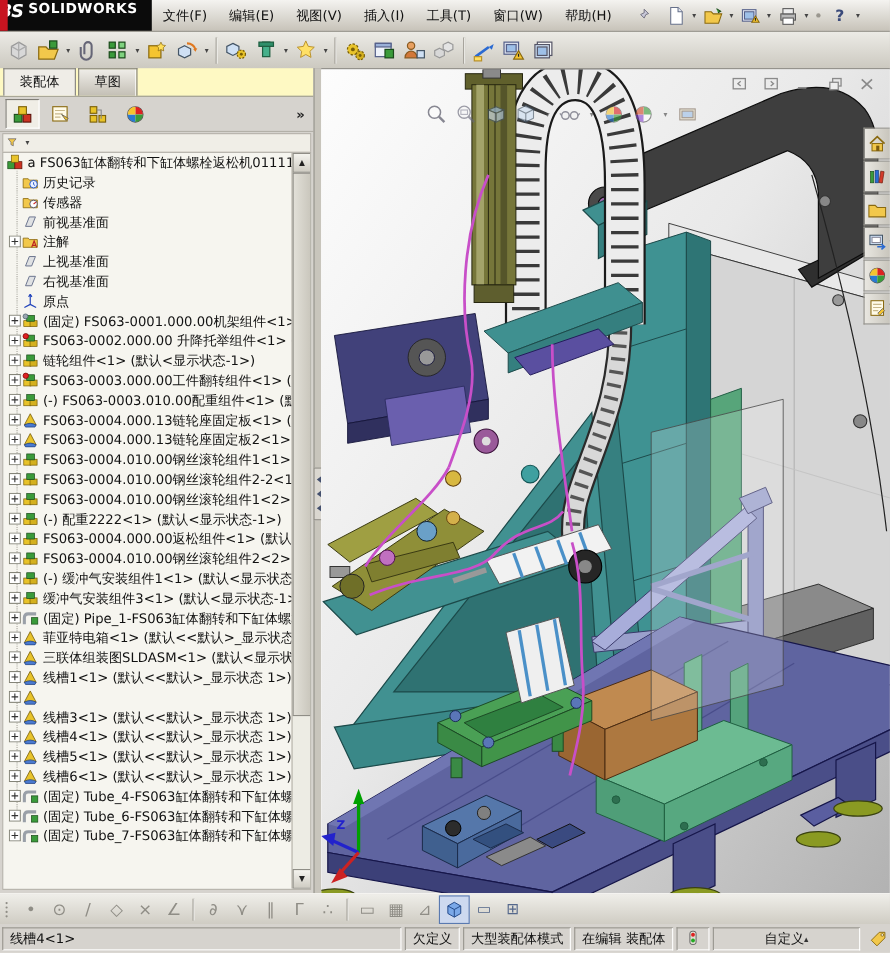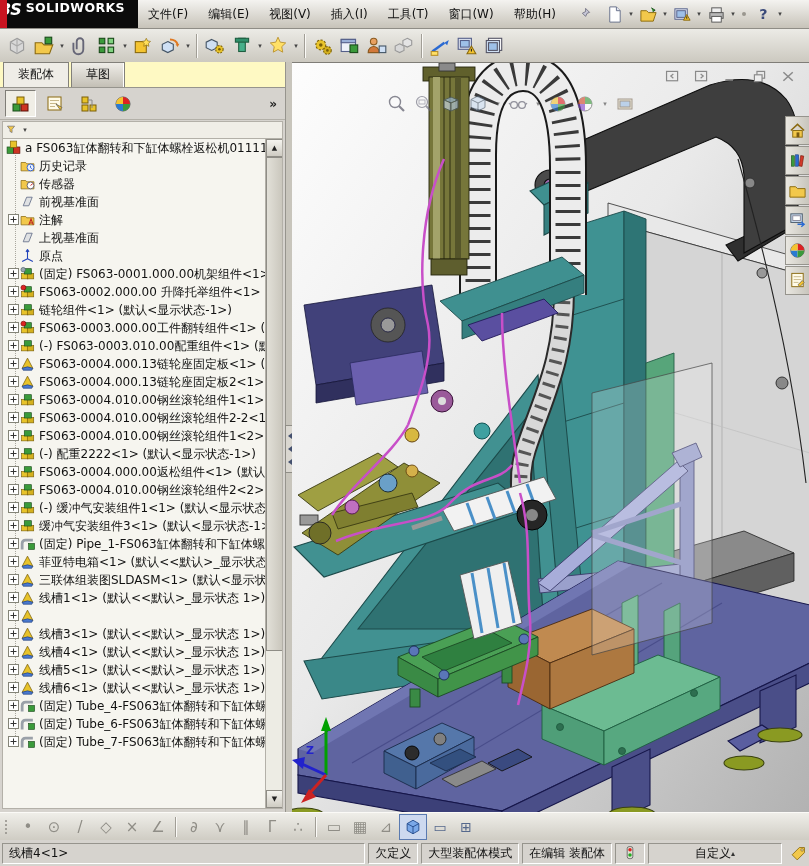--- a/index.html
+++ b/index.html
@@ -394,20 +394,29 @@
               <svg width="15" height="15" viewBox="0 0 14 14">
                 <path d="M3 11l3.2-8h5.2l-3.2 8z" fill="rgba(140,155,185,.22)" stroke="#66708a" stroke-width=".8"></path>
               </svg>
             </div>
             <div class="lbl">上视基准面</div>
           </div>
           <div class="trow">
             <div class="xslot"></div>
             <div class="ticon">
               <svg width="15" height="15" viewBox="0 0 14 14">
+                <path d="M3 11l3.2-8h5.2l-3.2 8z" fill="rgba(140,155,185,.22)" stroke="#66708a" stroke-width=".8"></path>
+              </svg>
+            </div>
+            <div class="lbl">右视基准面</div>
+          </div>
+          <div class="trow">
+            <div class="xslot"></div>
+            <div class="ticon">
+              <svg width="15" height="15" viewBox="0 0 14 14">
                 <path d="M7 1.5v8.5M7 10l-5 2.6M7 10l5 2.6" fill="none" stroke="#2244bb" stroke-width="1"></path>
                 <path d="M7 1.5L5.6 3.6M7 1.5l1.4 2.1" fill="none" stroke="#2244bb" stroke-width="1"></path>
               </svg>
             </div>
             <div class="lbl">原点</div>
           </div>
           <div class="trow">
             <div class="xslot">
               <svg width="11" height="11" viewBox="0 0 11 11">
                 <rect x=".5" y=".5" width="10" height="10" fill="#fff" stroke="#848478"></rect>

